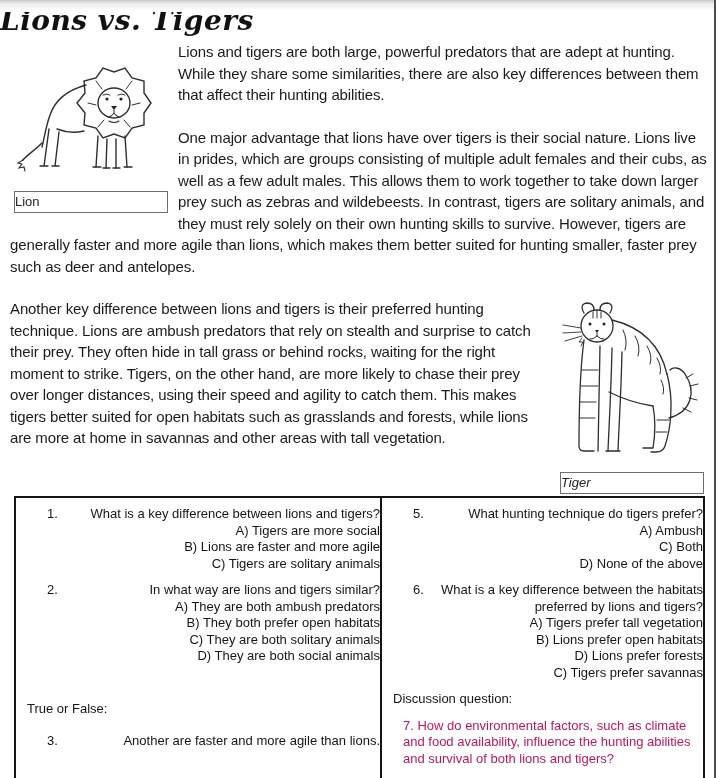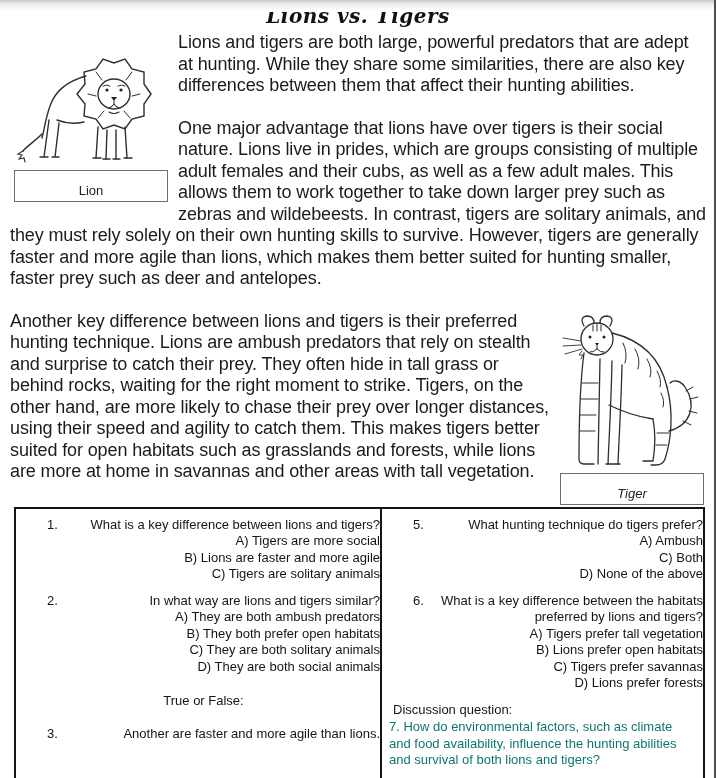--- a/index.html
+++ b/index.html
@@ -10,65 +10,65 @@
   .top-fade {
     position:absolute; top:0; left:0; right:0; height:12px;
     background:linear-gradient(#c9c9c9 0px, #ededed 4px, #ffffff 11px);
     pointer-events:none;
   }
   .right-edge {
     position:absolute; top:0; right:0; width:2px; height:100%;
     background:#4d4d4d;
   }
   .title {
-    margin:0; padding-top:4px; text-align:center;
+    margin:0; padding-top:4px; text-align:left;
     font-family:"DejaVu Serif", serif; font-style:italic; font-weight:bold;
-    font-size:20px; color:#111; letter-spacing:0.5px;
+    font-size:28px; color:#111; letter-spacing:0.5px;
   }
   .content { padding:0 9px 0 10px; }
 
   .block1 { margin-top:4px; }
   .block2 { clear:left; }
 
   figure { margin:0; }
   .lion-fig { float:left; width:158px; margin:2px 8px 4px 2px; }
   .tiger-fig { float:right; width:150px; margin:2px 0 2px 6px;font-style:italic; }
   .sketch { display:block; }
   .caption-box {
-    border:1px solid #6e6e6e; text-align:center; font-size:13px;
-    color:#222; padding:12px 0 3px 0; margin:2px auto 0 auto; background:#fff;
+    border:1px solid #6e6e6e; font-size:13px;
+    color:#222; padding:2px 0 3px 0; margin:14px auto 0 auto; background:#fff;
   }
   .lion-fig .caption-box { width:152px; }
   .tiger-fig .caption-box { width:142px; }
 
   .para {
-    margin:0 0 21px 0; font-size:18px; line-height:21.5px;
+    margin:0 0 21px 0; font-size:15px; line-height:21.5px;
     color:#1b1b1b; letter-spacing:-0.12px;
   }
 
   .quiz-table {
     clear:both; display:flex; margin:9px 2px 0 4px;
     border:2px solid #141414; height:320px; background:#fff;
   }
   .qcol { padding-top:8px; box-sizing:border-box; }
   .qcol-left  { width:366px; border-right:2px solid #141414; }
   .qcol-right { flex:1; }
 
   .q { margin:0 0 10px 0; padding-left:31px; font-size:13px; line-height:16.5px; color:#151515; }
   .qrow { display:flex; }
   .qnum { width:18px; flex:0 0 18px; }
   .qbody { flex:1;text-align:right; }
   .opts div { }
 
   .section-label { font-size:13px; line-height:16.5px; color:#151515; padding-left:11px; }
-  .qcol-left  .section-label { margin-top:18px;text-align:center; }
+  .qcol-left  .section-label { margin-top:36px; }
   .qcol-right .section-label { margin-top:6px; }
   .tf-q   { margin-top:16px; }
   .q4-q   { margin-top:36px; }
-  .disc   { font-size:13px; line-height:16.5px; color:#0f766e; margin-top:1px; padding:0 8px 0 7px; }
+  .disc   { font-size:13px; line-height:16.5px; color:#be185d; margin-top:10px; padding:0 8px 0 21px; }
 </style>
 </head>
 <body>
 
 <div class="page">
   <div class="top-fade"></div>
 
   <h1 class="title">Lions vs. Tigers</h1>
 
   <div class="content">
@@ -212,22 +212,22 @@
         </div>
 
         <div class="q">
           <div class="qrow">
             <span class="qnum">6.</span>
             <span class="qbody">
               <span>What is a key difference between the habitats preferred by lions and tigers?</span>
               <span class="opts">
                 <div>A) Tigers prefer tall vegetation</div>
                 <div>B) Lions prefer open habitats</div>
+                <div>D) Lions prefer forests</div>
                 <div>C) Tigers prefer savannas</div>
-                <div>D) Lions prefer forests</div>
               </span>
             </span>
           </div>
         </div>
 
         <div class="section-label">Discussion question:</div>
 
         <div class="disc">7. How do environmental factors, such as climate and food availability, influence the hunting abilities and survival of both lions and tigers?</div>
       </div>
 

